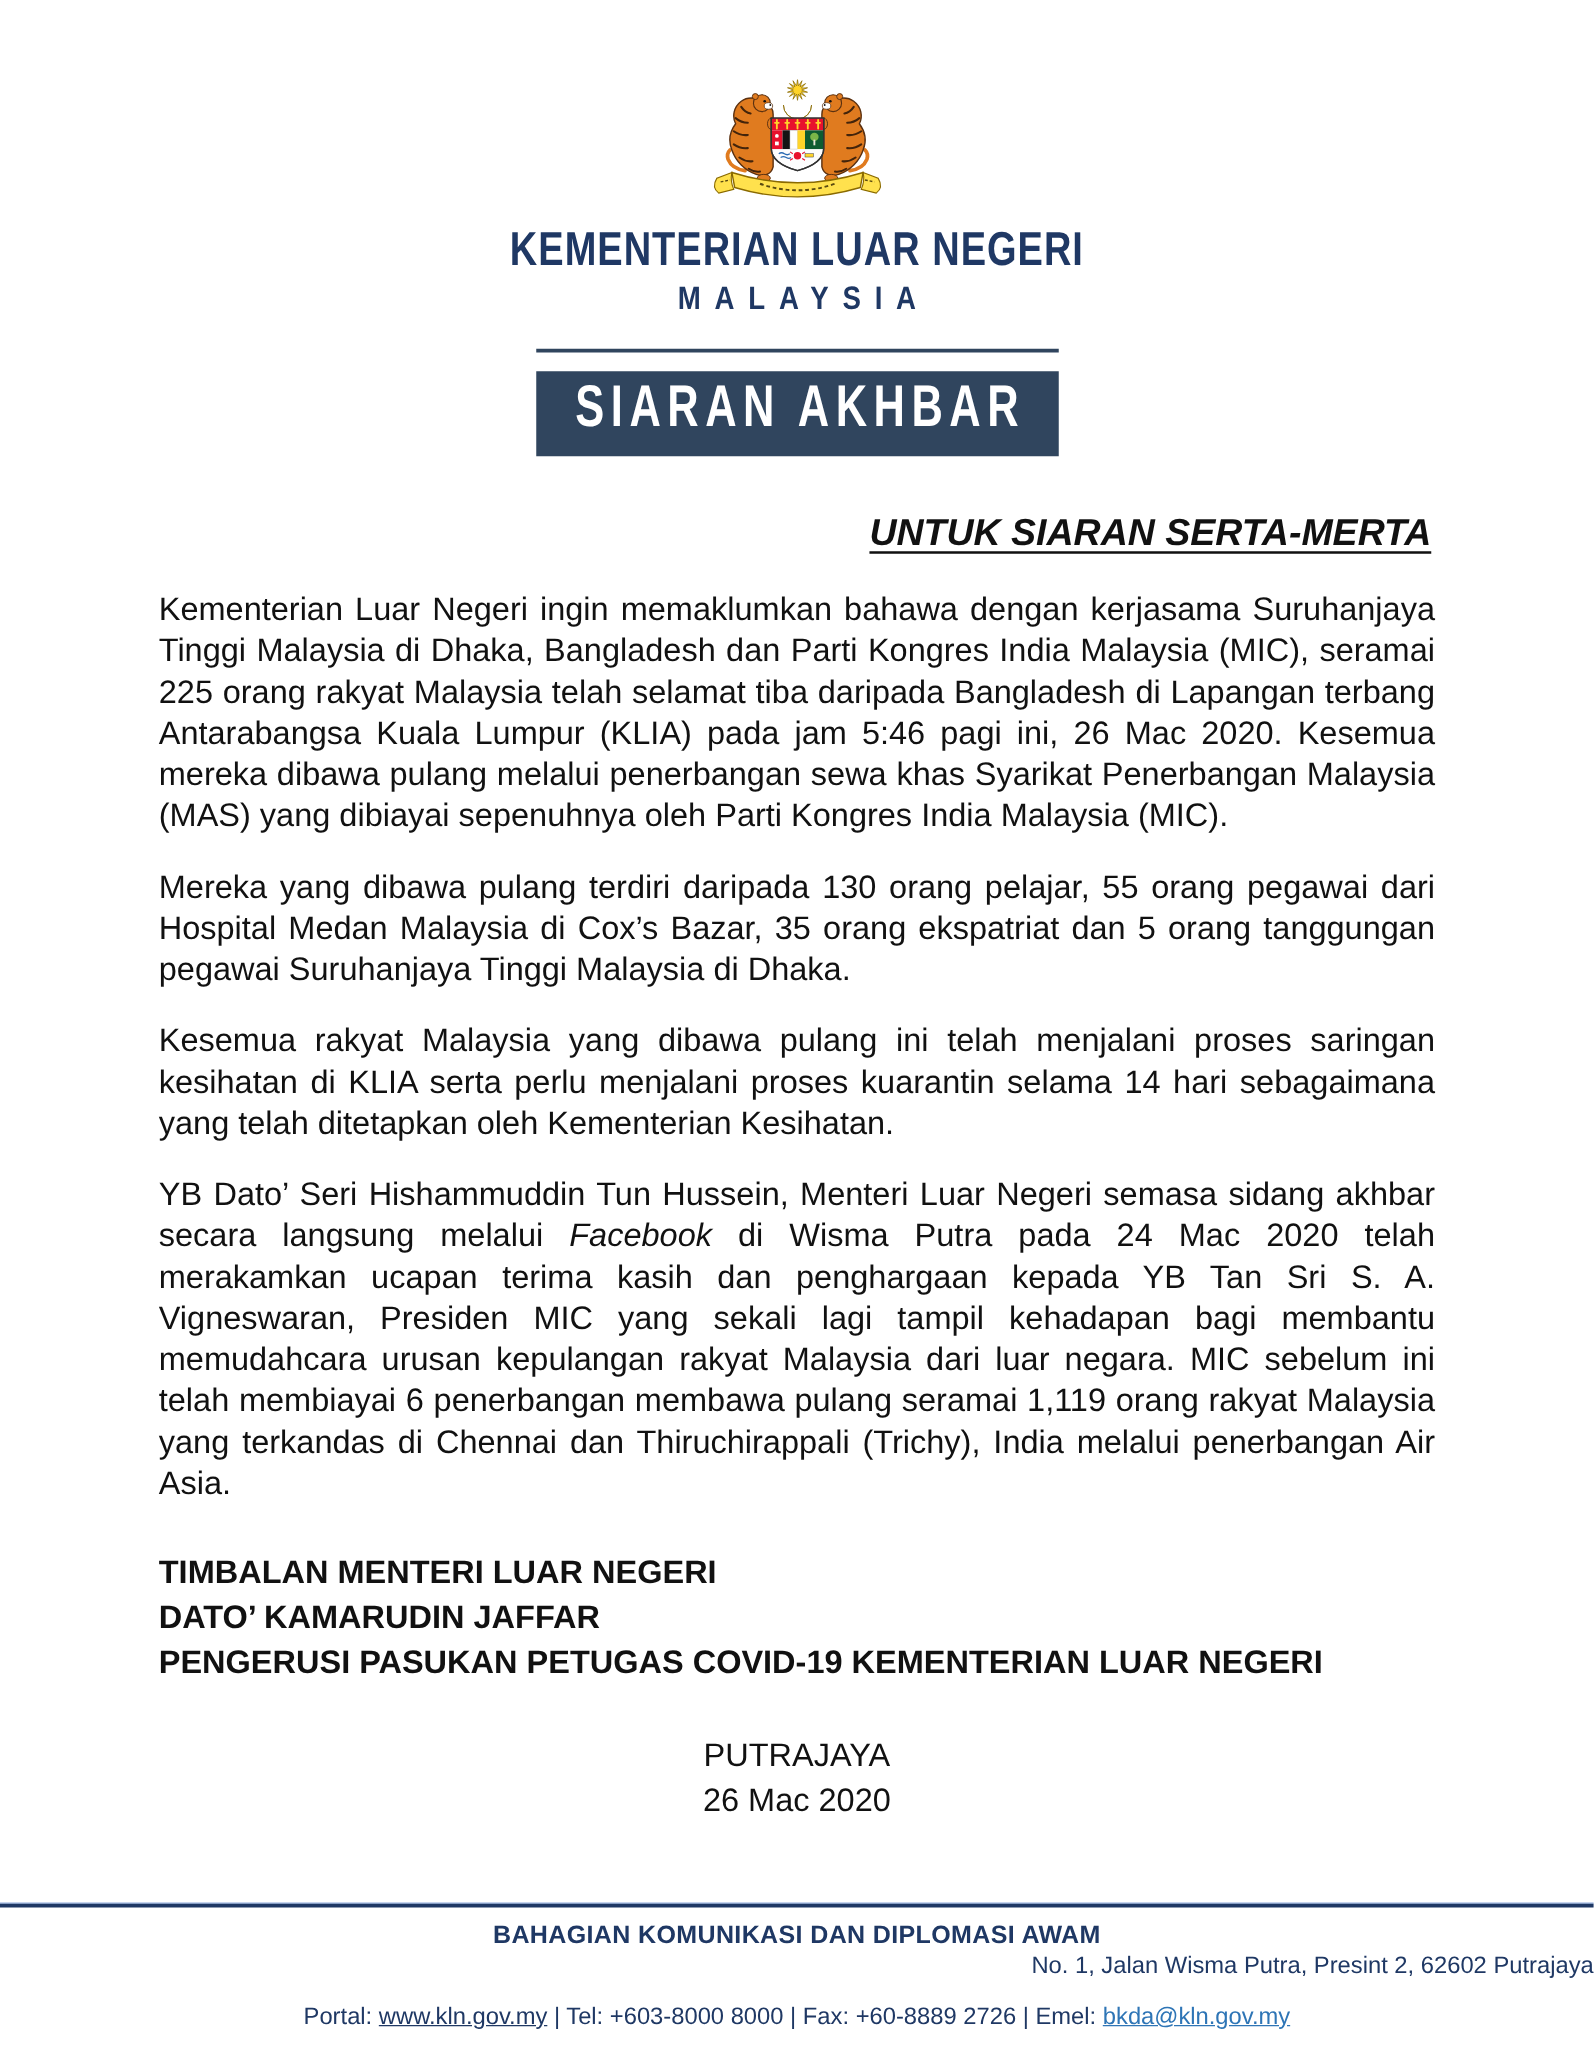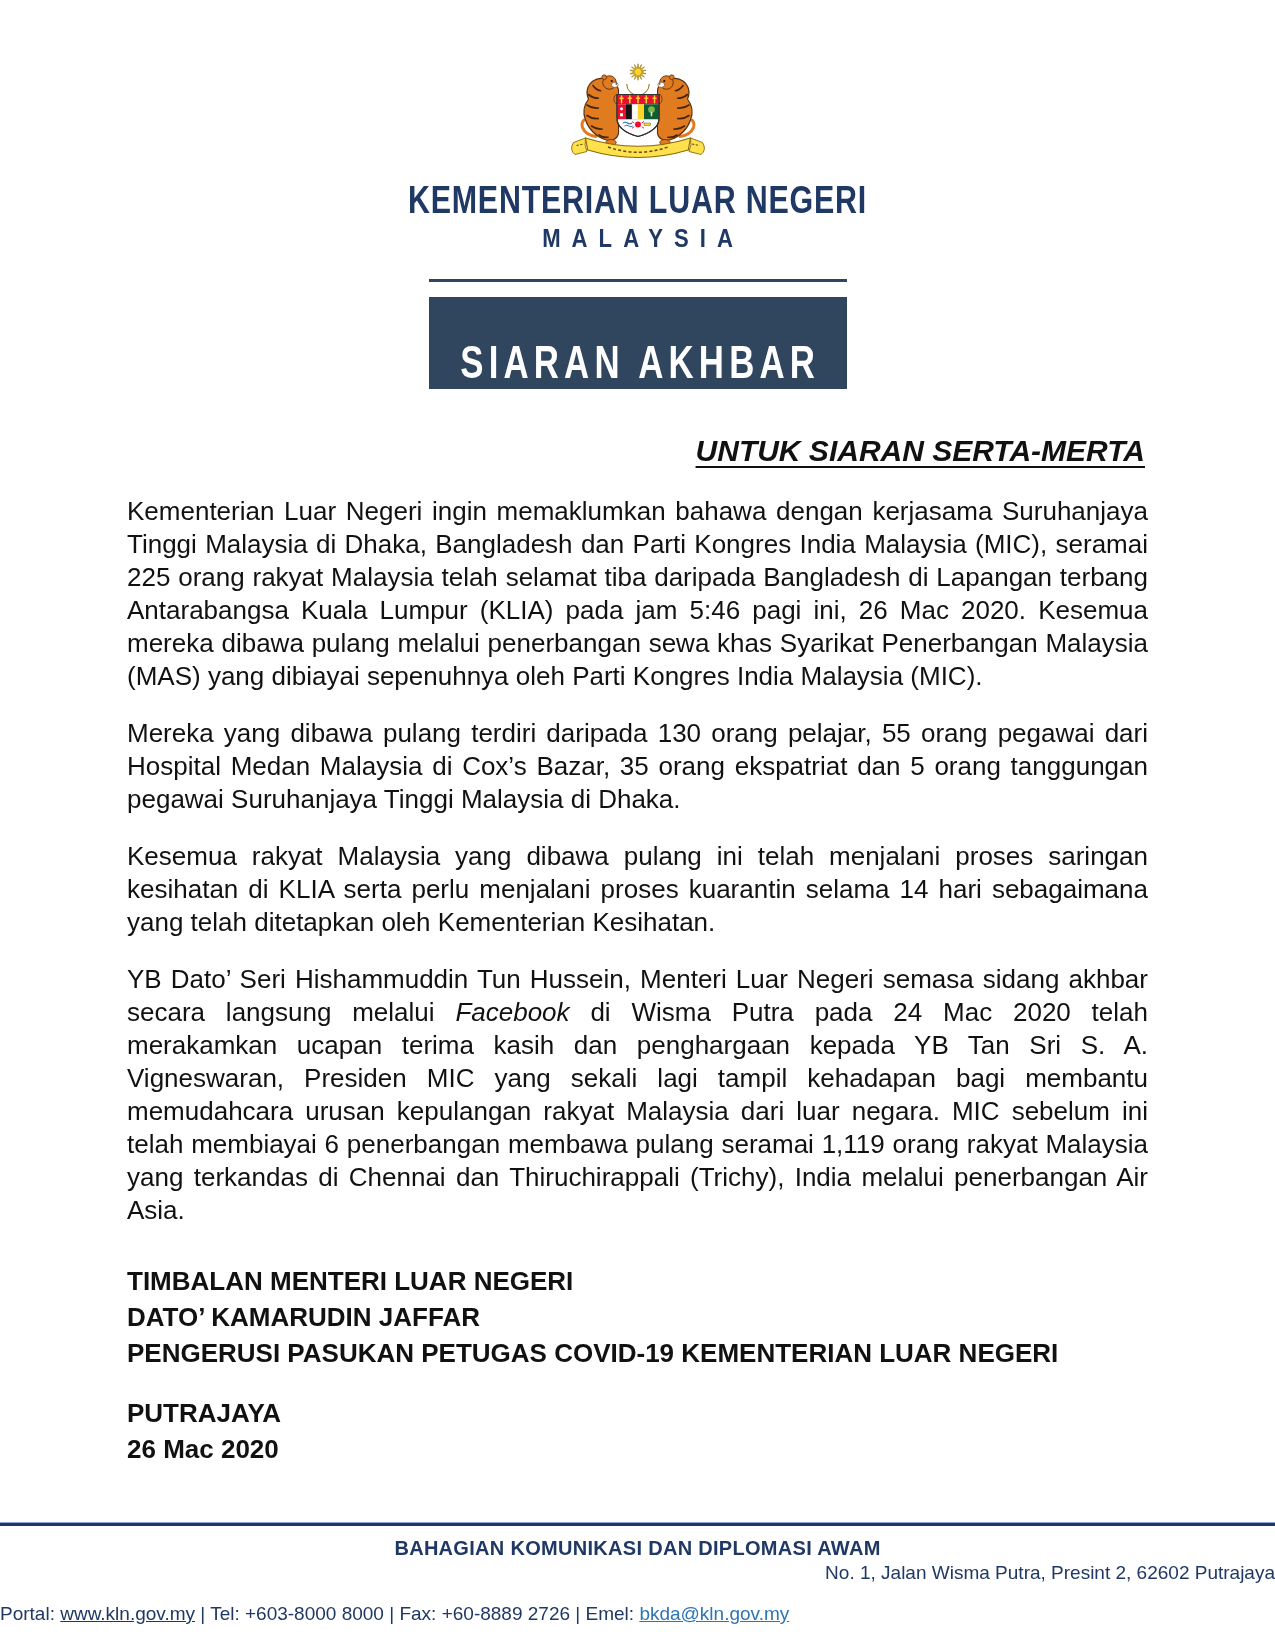--- a/index.html
+++ b/index.html
@@ -18,48 +18,48 @@
   .ministry-name{
     margin-top:14px;color:var(--navy);font-weight:bold;font-size:38px;line-height:42px;
     transform:scaleX(0.8);transform-origin:50% 50%;letter-spacing:1px;white-space:nowrap;
   }
   .country-name{
     margin-top:2px;color:var(--navy);font-weight:bold;font-size:26px;line-height:30px;
     letter-spacing:13px;text-indent:13px;transform:scaleX(0.85);transform-origin:50% 50%;white-space:nowrap;
   }
   .letterhead-rule{width:418px;height:3px;background:var(--banner-bg);margin:26px auto 0;}
   .banner{
-    width:418px;height:92px;background:var(--banner-bg);margin:15px auto 0;
-    display:flex;align-items:flex-end;justify-content:center;
+    width:418px;height:68px;background:var(--banner-bg);margin:15px auto 0;
+    display:flex;align-items:flex-start;justify-content:center;
   }
   .banner-label{
     color:#ffffff;font-weight:bold;font-size:47px;letter-spacing:7px;text-indent:7px;
     transform:scaleX(0.74);transform-origin:50% 50%;white-space:nowrap;
   }
 
   
   .release-notice{
     margin:44px 130px 0;text-align:right;font-weight:bold;font-style:italic;font-size:30px;line-height:36px;
   }
   .release-notice span{text-decoration:underline;text-decoration-thickness:2px;text-underline-offset:5px;}
   .doc-title{margin:16px 127px 0;text-align:center;font-weight:bold;font-size:27px;line-height:32px;}
 
   
   .doc-body{margin:0 127px;font-size:26px;line-height:33px;text-align:justify;}
   .doc-body p{margin-top:24px;}
   .doc-body p:first-child{margin-top:26px;}
   .signature{margin-top:36px;font-weight:bold;line-height:36px;text-align:left;}
-  .place-date{margin-top:24px;font-weight:bold;line-height:36px;text-align:left;}
+  .place-date{margin-top:39px;font-weight:normal;line-height:36px;text-align:center;}
 
   
   .page-footer{position:absolute;left:0;right:0;top:1522px;}
   .footer-rule{height:0;border-top:1px solid #8EAADB;border-bottom:3px solid var(--navy);}
   .footer-division{margin-top:9px;text-align:center;color:var(--navy);font-weight:bold;font-size:20px;line-height:26px;letter-spacing:0.3px;}
   .footer-address{text-align:right;color:var(--navy);font-size:19px;line-height:24px;}
-  .footer-contact{margin-top:17px;text-align:left;color:var(--navy);font-size:19px;line-height:24px;}
+  .footer-contact{margin-top:17px;text-align:center;color:var(--navy);font-size:19px;line-height:24px;}
   .footer-contact a{cursor:pointer;}
   .link-navy{color:var(--navy);text-decoration:underline;}
   .link-blue{color:var(--link-blue);text-decoration:underline;}
 </style>
 </head>
 <body>
 
 <div class="page">
 
   <header class="letterhead">

